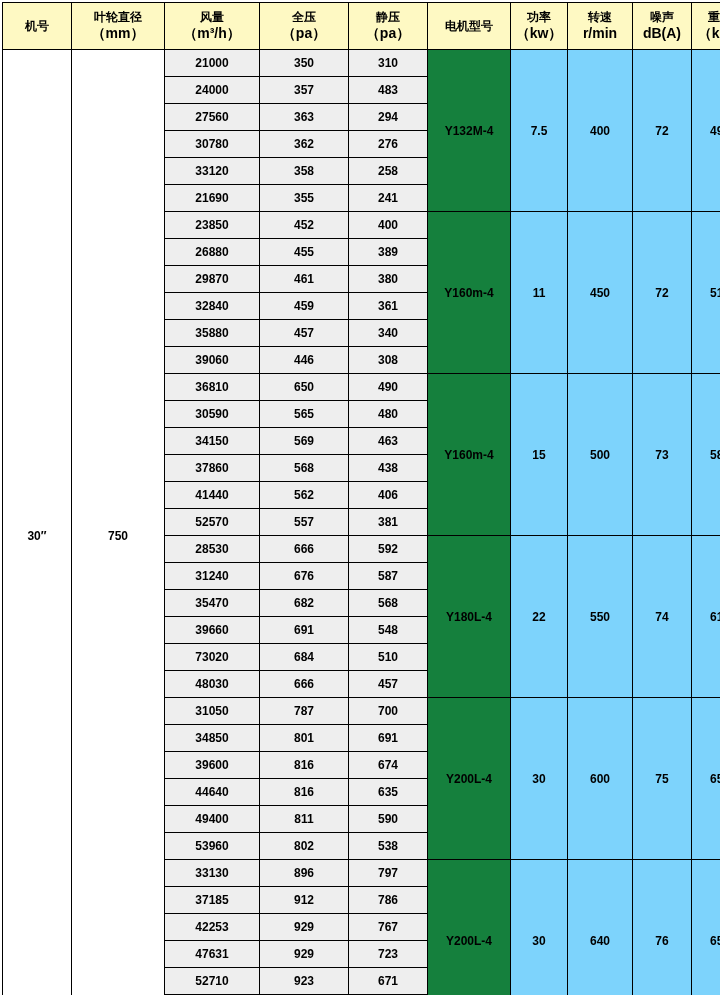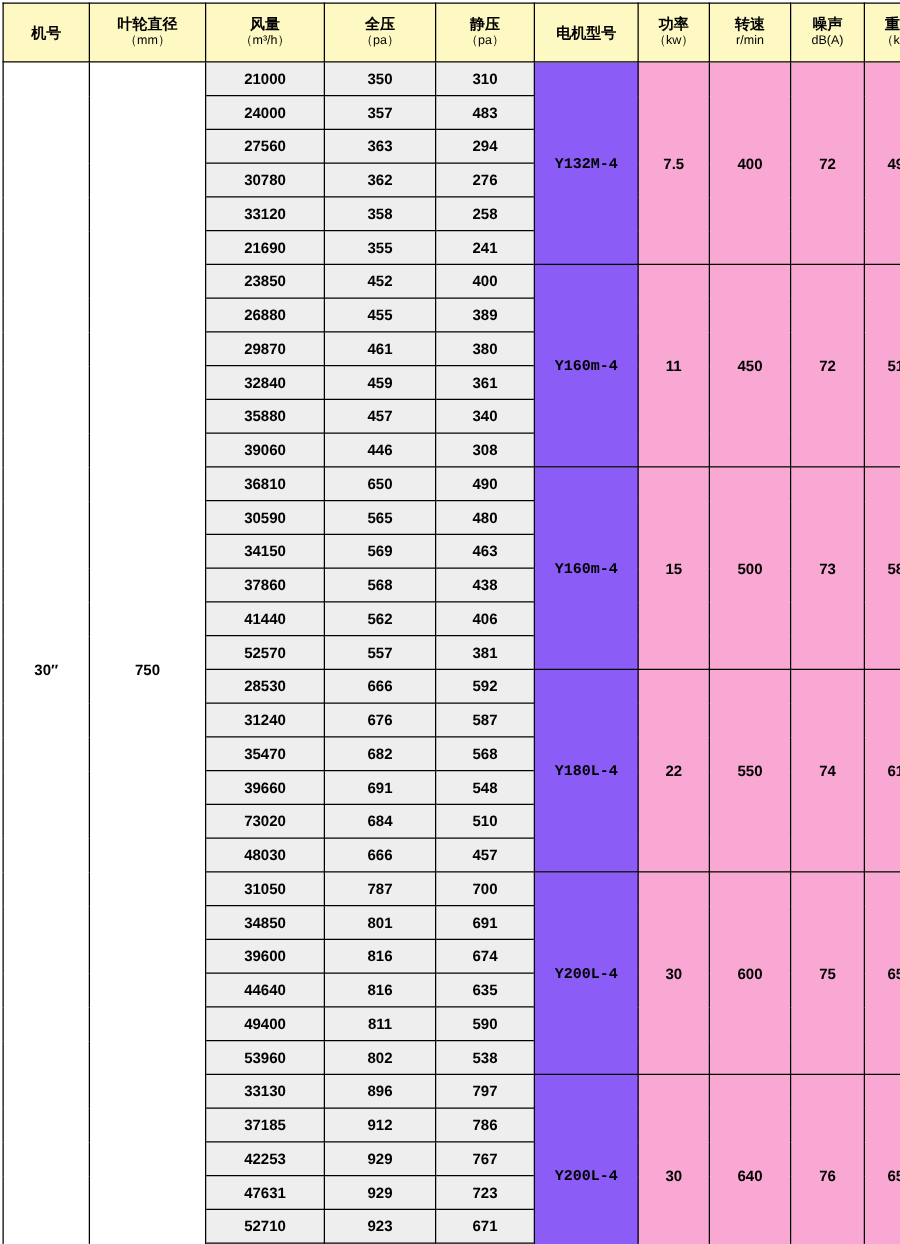--- a/index.html
+++ b/index.html
@@ -33,38 +33,37 @@
     padding: 0;
     color: #000;
   }
   thead th {
     background: #fef9c3;
     height: 46px;
     font-size: 13px;
     line-height: 1.25;
   }
   thead th .sub {
-    font-size: 10px;
-    font-weight: normal;
+    font-size: 14px;
+    font-weight: bold;
     display: block;
   }
   tbody td {
     height: 26px;
     line-height: 26px;
   }
   td.shade {
     background: #eeeeee;
   }
   td.plain {
-    background: #f9a8d4;
+    background: #7dd3fc;
   }
   td.model {
-    background: #8b5cf6;
+    background: #15803d;
     font-size: 12.5px;
-    font-family: Liberation Mono, monospace;
   }
   td.firstcol {
     background: #ffffff;
     font-size: 13px;
   }
   .colnum { width: 68px; }
   .coldia { width: 92px; margin-top: 32px; }
   .colflow { width: 94px; }
   .coltp { width: 88px; }
   .colsp { width: 78px; }

